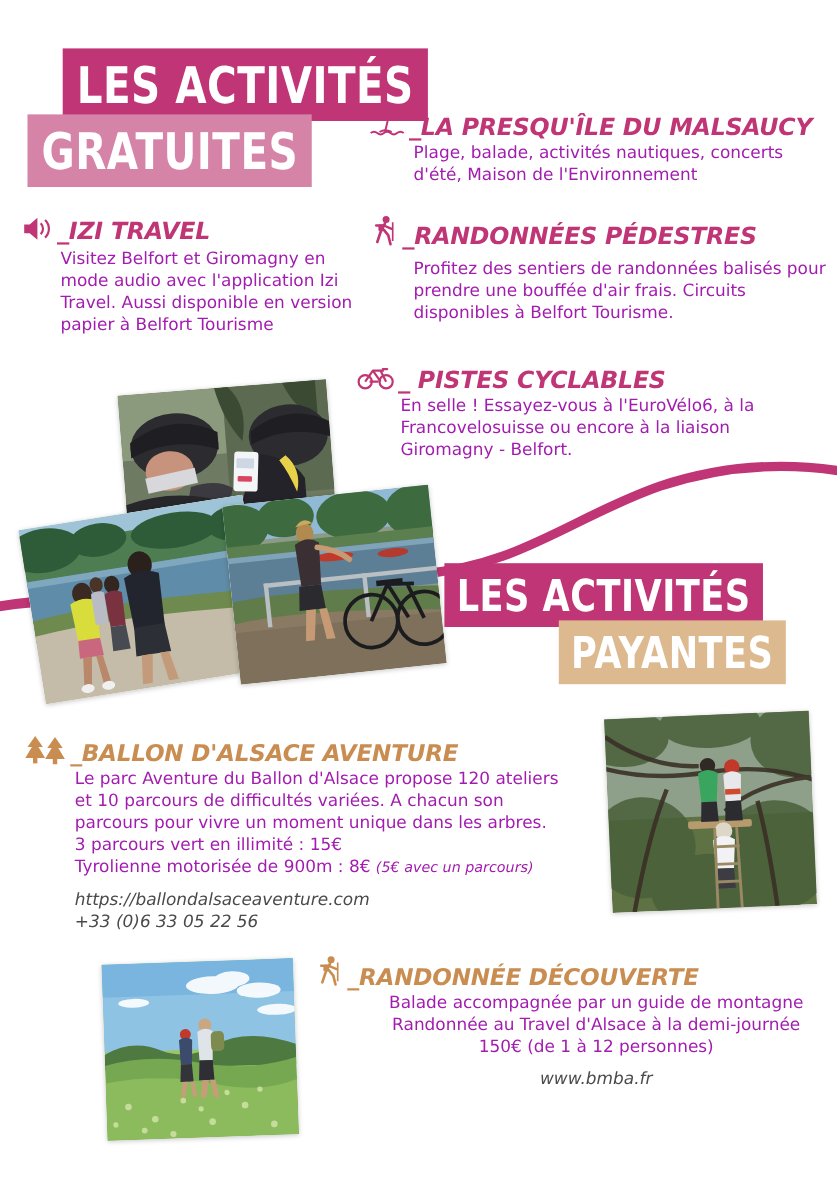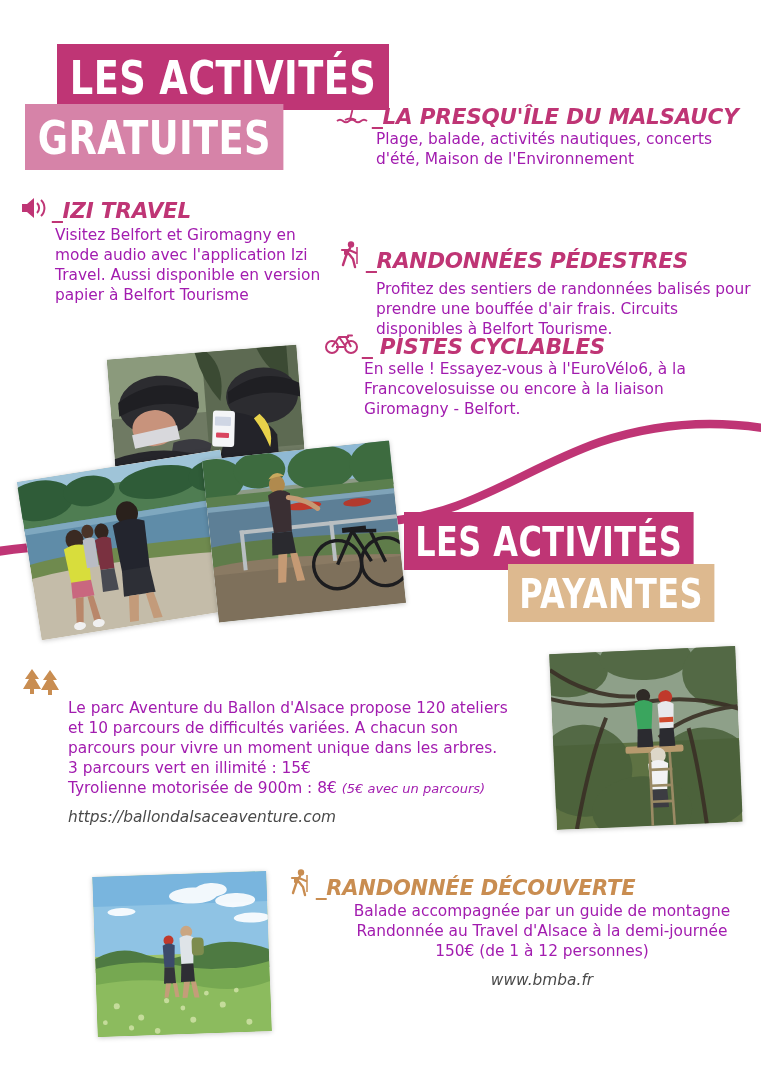--- a/index.html
+++ b/index.html
@@ -79,21 +79,21 @@
   }
   .contact p{margin:0;}
 
   
   #sec-izi{left:20px;top:196px;width:320px;}
   #sec-izi .indent{padding-left:35px;padding-top:4px;}
 
   #sec-malsaucy{left:336px;top:98px;width:420px;}
   #sec-malsaucy .indent{padding-left:40px;padding-top:2px;}
 
-  #sec-rando{left:336px;top:195px;width:420px;margin-top:45px;}
+  #sec-rando{left:336px;top:195px;width:420px;}
   #sec-rando .indent{padding-left:40px;padding-top:8px;}
 
   #sec-pistes{left:324px;top:330px;width:420px;}
   #sec-pistes .indent{padding-left:40px;padding-top:2px;}
 
   #sec-ballon{left:22px;top:667px;width:530px;}
   #sec-ballon .indent{padding-left:46px;padding-top:2px;}
   #sec-ballon .sec-title{font-size:21px;}
 
   #sec-decouverte{left:286px;top:868px;width:470px;}
@@ -319,34 +319,36 @@
   <div class="section" id="sec-ballon">
     <div class="sec-head">
       <span class="sec-icon">
         <svg width="40" height="28" viewBox="0 0 40 28" aria-hidden="true">
           <path d="M10 2 L17 12 H13 L19 22 H1 L7 12 H3 Z" fill="#c98d51"></path>
           <rect x="8" y="21" width="4" height="6" fill="#c98d51"></rect>
           <path d="M28 3 L35 13 H31 L37 23 H19 L25 13 H21 Z" fill="#c98d51"></path>
           <rect x="26" y="22" width="4" height="6" fill="#c98d51"></rect>
         </svg>
       </span>
+      <span class="sec-title tan-txt">_BALLON D'ALSACE AVENTURE</span>
     </div>
     <div class="indent">
       <div class="body-txt">
         <p>Le parc Aventure du Ballon d'Alsace propose 120 ateliers</p>
         <p>et 10 parcours de difficultés variées. A chacun son</p>
         <p>parcours pour vivre un moment unique dans les arbres.</p>
         <p>3 parcours vert en illimité : 15€</p>
         <p>
           <span>Tyrolienne motorisée de 900m : 8€</span>
           <span class="small-ital">(5€ avec un parcours)</span>
         </p>
       </div>
       <div class="contact">
         <p>https://ballondalsaceaventure.com</p>
+        <p>+33 (0)6 33 05 22 56</p>
       </div>
     </div>
   </div>
 
   <div class="photo" id="photo-tree">
     <svg class="ph-img" viewBox="0 0 186 176" preserveAspectRatio="none" aria-hidden="true">
       <rect width="186" height="176" fill="#5e7243"></rect>
       <rect width="186" height="92" fill="#8ea089"></rect>
       <g fill="#49603a" opacity=".85">
         <ellipse cx="18" cy="18" rx="40" ry="26"></ellipse>

